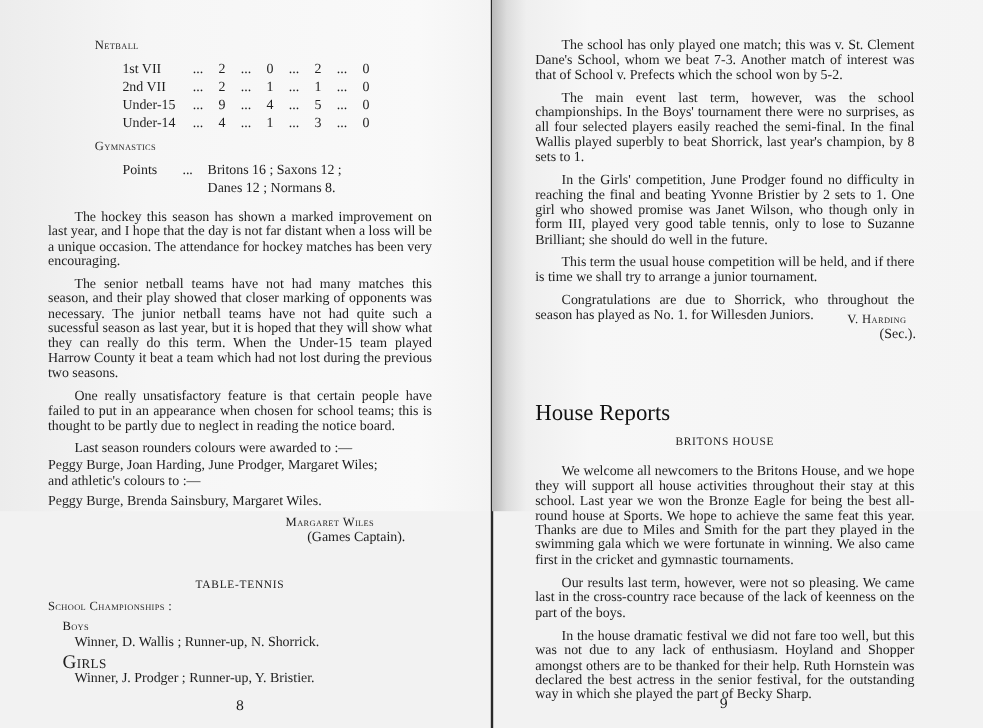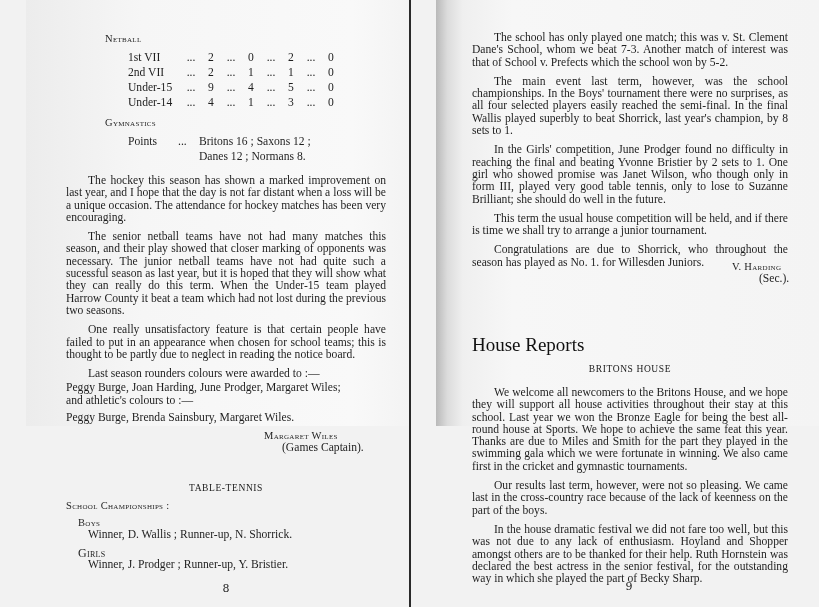--- a/index.html
+++ b/index.html
@@ -1,18 +1,18 @@
 <!DOCTYPE html>
 <html><head>
 <meta charset="utf-8">
 <style>
   html, body { margin:0; padding:0; }
   body { width:819px; height:607px; overflow:hidden; background:#f2f2f2; font-family:"DejaVu Serif","Liberation Serif",serif; color:#1a1a1a; }
   .spread { position:relative; width:819px; height:607px; display:flex; }
-  .page { position:relative; height:426px; box-sizing:border-box;margin-left:26px; }
+  .page { position:relative; height:426px; box-sizing:border-box; }
   .page-left { width:410px; background:linear-gradient(90deg,#ececec 0%,#f6f6f6 30%,#f9f9f9 85%,#f3f3f3 100%); }
   .page-right { width:409px; background:linear-gradient(90deg,#b9b9b9 0%,#dcdcdc 3%,#efefef 7%,#f7f7f7 20%,#f4f4f4 100%); }
   .spine { position:absolute; left:409px; top:0; width:2px; height:607px; background:#2a2a2a; }
   .txt { font-family:"Liberation Serif","DejaVu Serif",serif; font-size:11.6px; line-height:12.3px; color:#1e1e1e; }
   .sc { font-variant:small-caps; letter-spacing:0.3px; }
   .abs { position:absolute; }
   p { margin:0; }
   .para { text-align:justify; text-indent:22px; }
   .nb-row { display:flex; }
   .nb-row span { display:inline-block; }
@@ -99,21 +99,21 @@
     <div class="abs txt sc" style="left:238px;top:430px;font-size:10.5px;">Margaret Wiles</div>
     <div class="abs txt" style="left:256px;top:442px;">(Games Captain).</div>
 
     <div class="abs subhead" style="left:40px;top:483px;width:320px;">TABLE-TENNIS</div>
 
     <div class="abs txt sc" style="left:40px;top:500px;font-size:10.5px;">School Championships :</div>
 
     <div class="abs txt sc" style="left:52px;top:517px;font-size:10.5px;">Boys</div>
     <div class="abs txt" style="left:62px;top:529px;">Winner, D. Wallis ;  Runner-up, N. Shorrick.</div>
 
-    <div class="abs txt sc" style="left:52px;top:547px;font-size:12px;">Girls</div>
+    <div class="abs txt sc" style="left:52px;top:547px;font-size:16px;">Girls</div>
     <div class="abs txt" style="left:62px;top:559px;">Winner, J. Prodger ;  Runner-up, Y. Bristier.</div>
 
     <div class="abs pnum" style="left:190px;top:582px;width:20px;">8</div>
   </div>
 
   <div class="spine"></div>
 
   <div class="page page-right">
 
     <div class="abs txt" style="left:36px;top:32px;width:316px;">

